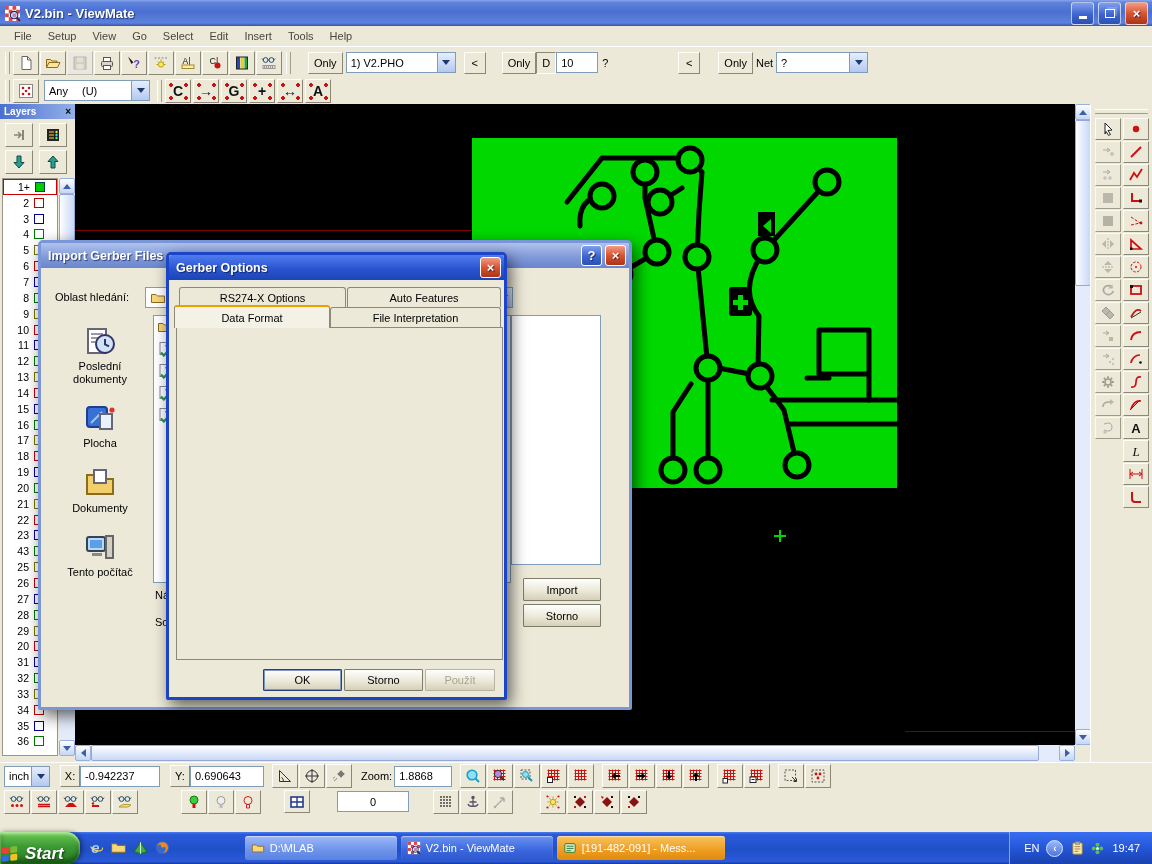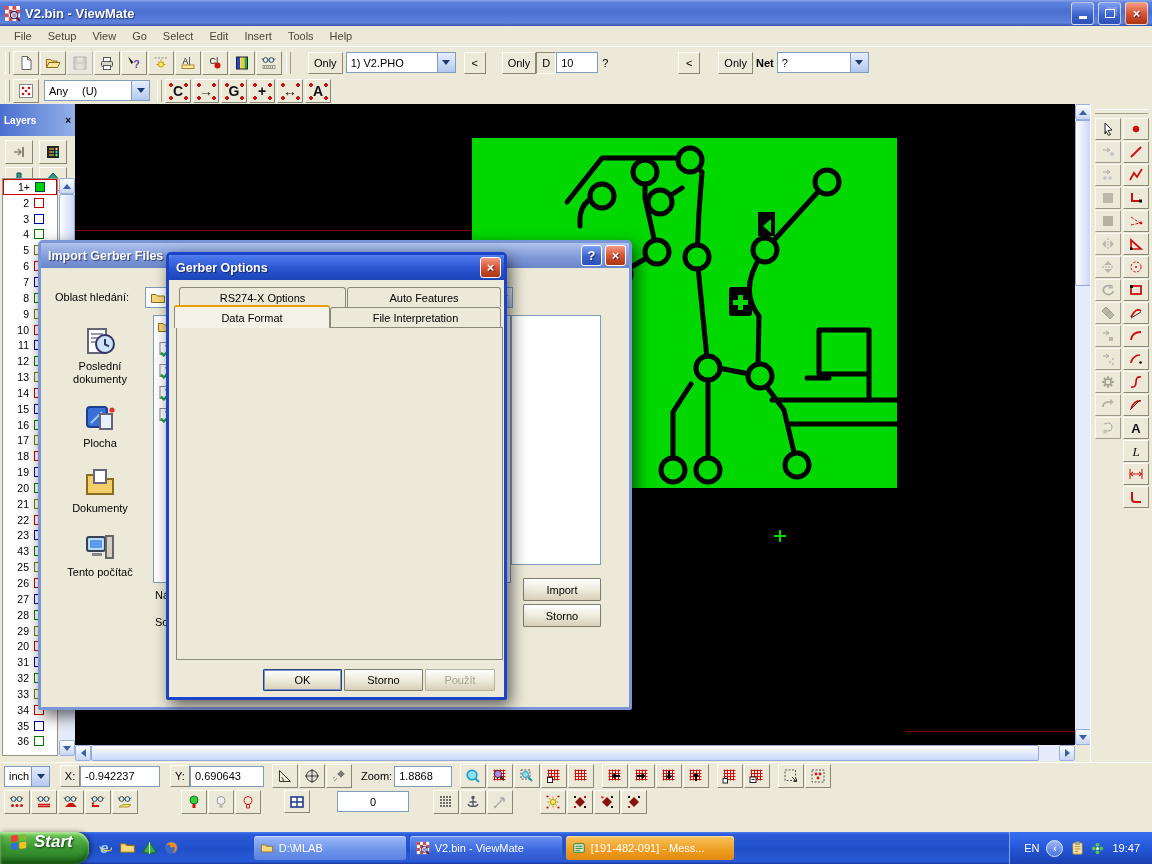--- a/index.html
+++ b/index.html
@@ -39,21 +39,21 @@
   .field{height:21px;background:#fff;border:1px solid #7f9db9;padding:0 4px;display:flex;align-items:center;box-sizing:border-box;}
   .tb2-btn{width:26px;height:24px;position:relative;background-color:#ece9d8;border:1px solid;
     border-color:#fffef8 #8a8775 #8a8775 #fffef8;display:flex;align-items:center;justify-content:center;
     font-weight:bold;font-size:14px;color:#111;margin-right:2px;box-sizing:border-box;
     background-image:radial-gradient(circle 2px at 5px 5px,#c11 95%,transparent 100%),
       radial-gradient(circle 2px at 20px 5px,#c11 95%,transparent 100%),
       radial-gradient(circle 2px at 5px 18px,#c11 95%,transparent 100%),
       radial-gradient(circle 2px at 20px 18px,#c11 95%,transparent 100%);}
   
   #layers{position:absolute;left:0;top:104px;width:75px;height:658px;background:#ece9d8;z-index:1;}
-  .layers-title{height:32px;background:linear-gradient(90deg,#4a6fd0,#93b0e8);color:#fff;font-size:10px;
+  .layers-title{height:15px;background:linear-gradient(90deg,#4a6fd0,#93b0e8);color:#fff;font-size:10px;
     display:flex;align-items:center;padding:0 4px;font-weight:bold;}
   .layers-title .x{margin-left:auto;color:#000;font-weight:bold;}
   #layer-btns{display:grid;grid-template-columns:1fr 1fr;gap:3px;padding:4px 5px 2px 5px;}
   #layer-btns .tbtn{width:28px;height:24px;margin:0;}
   #layer-list{position:absolute;left:2px;top:74px;width:56px;bottom:6px;background:#fff;border:1px solid #9a9687;overflow:hidden;box-sizing:border-box;}
   .lrow{height:15.85px;display:flex;align-items:center;box-sizing:border-box;}
   .lnum{width:26px;text-align:right;padding-right:5px;font-size:10.5px;}
   .lsw{width:10px;height:10px;background:#fff;border:1px solid #888;box-sizing:border-box;}
   .lrow.sel{border:1px solid #c00;}
   .lrow.sel .lsw{background:#00cc00;border-color:#044;}
@@ -124,21 +124,21 @@
   .mini-combo .arrow{margin-left:auto;align-self:stretch;width:15px;background:linear-gradient(#e6eefc,#b4c8f0);border-left:1px solid #7f9db9;display:flex;align-items:center;justify-content:center;}
   .hl{background:#2f5fc4;color:#fff;padding:0 3px;}
   
   #sb1{position:absolute;left:0;right:0;top:762px;height:26px;background:#ece9d8;border-top:1px solid #fff;display:flex;align-items:center;padding:0 4px;}
   #sb2{position:absolute;left:0;right:0;top:788px;height:27px;background:#ece9d8;display:flex;align-items:center;padding:0 4px;}
   #gapstrip{position:absolute;left:0;right:0;top:815px;height:17px;background:#ece9d8;}
   .sb-ic{width:26px;height:23px;}
   
   #taskbar{position:absolute;left:0;right:0;top:832px;height:32px;display:flex;align-items:center;
     background:linear-gradient(#4a7cf0 0%,#2a5ad8 8%,#2050c8 55%,#2a5ad8 92%,#16379c 100%);}
-  #start{height:32px;display:flex;align-items:flex-start;gap:5px;padding:0 16px 0 9px;border-radius:0 14px 14px 0;
+  #start{height:32px;display:flex;align-items:flex-end;gap:5px;padding:0 16px 0 0;border-radius:0 14px 14px 0;
     background:linear-gradient(#6fca58 0%,#3d9a34 45%,#2a7f26 90%);box-shadow:inset 0 2px 3px #b8eaa0,inset 0 -4px 5px #155410,2px 0 5px rgba(0,0,0,.45);
     color:#fff;font-weight:bold;font-style:italic;font-size:17px;text-shadow:1px 1px 2px #143a10;}
   #start .icn svg{width:20px;height:20px;}
   #ql{display:flex;gap:5px;margin:0 10px 0 8px;}
   #ql .icn svg{width:17px;height:17px;}
   .task{height:24px;width:152px;border-radius:3px;display:flex;align-items:center;gap:5px;padding:0 6px;
     color:#fff;font-size:11px;margin-right:4px;box-shadow:inset 0 1px 1px rgba(255,255,255,.5);white-space:nowrap;overflow:hidden;box-sizing:border-box;}
   .task .icn svg{width:14px;height:14px;}
   .task.light{background:linear-gradient(#9db9f8,#6c92ea 60%,#5b82e2);}
   .task.normal{background:linear-gradient(#6a92f2,#3a67dd 60%,#2f58cc);}
@@ -297,21 +297,21 @@
     </span>
     <span class="xp-btn" style="margin-left:8px;width:22px;justify-content:center;">&lt;</span>
     <span class="xp-btn" style="margin-left:16px;">Only</span>
     <span class="xp-btn" style="border-color:#8a8775 #fffef8 #fffef8 #8a8775;">D</span>
     <span class="field" style="width:42px;">
         <span>10</span>
       </span>
     <span style="margin-left:4px;">?</span>
     <span class="xp-btn" style="margin-left:70px;width:22px;justify-content:center;">&lt;</span>
     <span class="xp-btn" style="margin-left:18px;">Only</span>
-    <span style="margin:0 3px;font-weight:bold;">Net</span>
+    <span style="margin:0 3px;">Net</span>
     <span class="combo" style="width:92px;">
       <span>?</span>
       <span class="arrow">
           <span class="tri-dn"></span>
         </span>
     </span>
   </div>
 
   <div class="toolbar" id="toolbar2">
     <span class="grip"></span>

